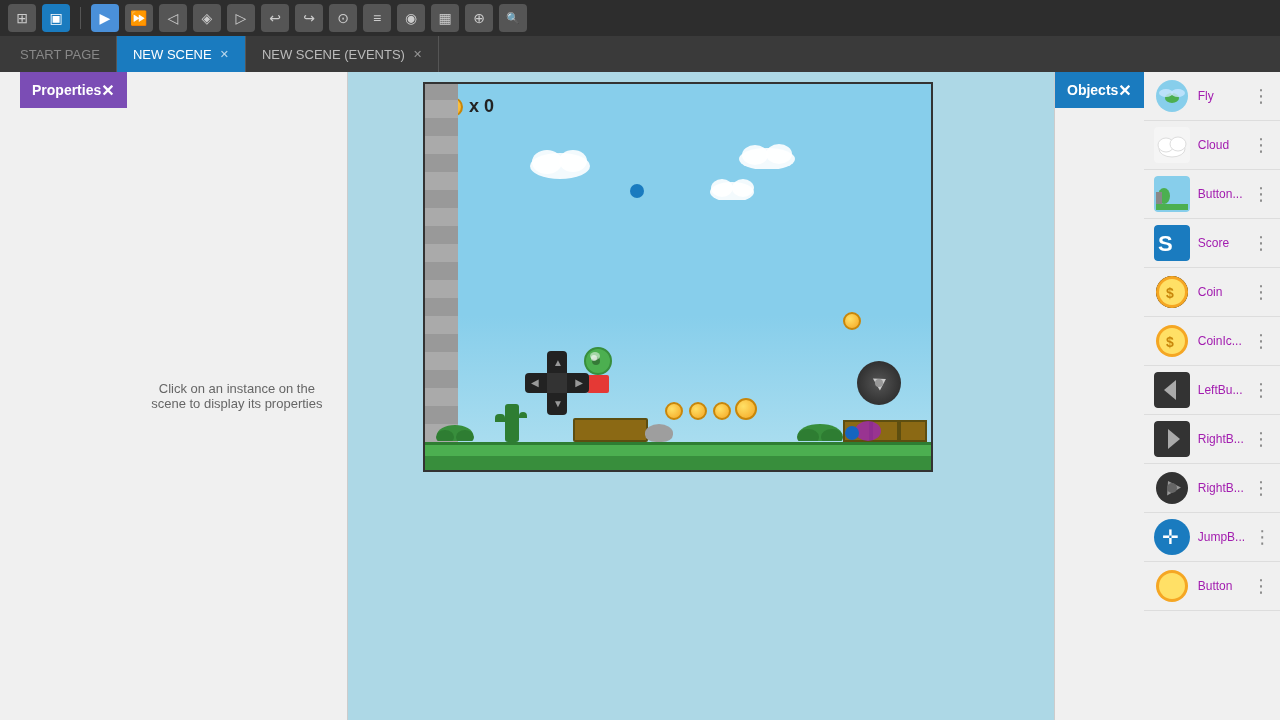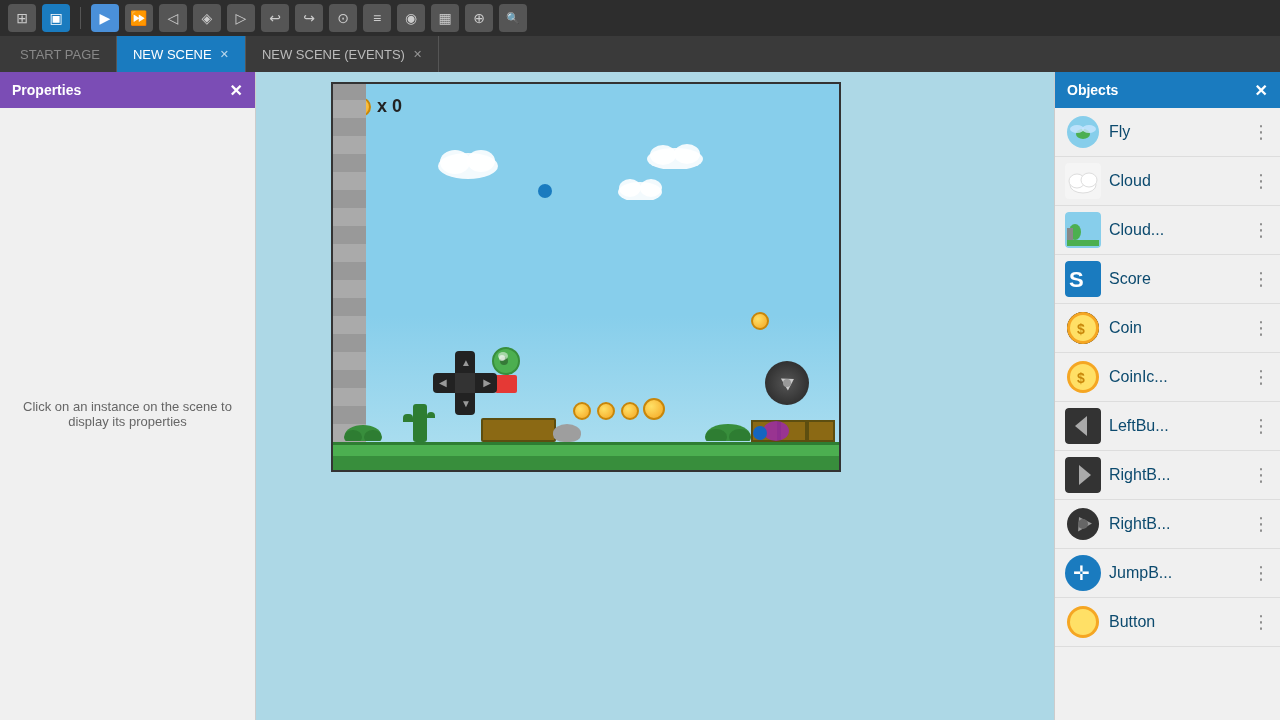--- a/index.html
+++ b/index.html
@@ -58,25 +58,26 @@
 
     
     .main-area {
       flex: 1;
       display: flex;
       overflow: hidden;
     }
 
     
     .properties-panel {
-      width: 256px;
+      width: 348px;
       background: #f0f0f0;
       display: flex;
-      flex-direction: column;
+      flex-direction: row;
       border-right: 1px solid #ccc;
+      padding-left: 20px;
     }
     .panel-header {
       height: 36px;
       display: flex;
       align-items: center;
       justify-content: space-between;
       padding: 0 12px;
       color: white;
       font-size: 14px;
       font-weight: bold;
@@ -242,21 +243,21 @@
       background: radial-gradient(circle at 35% 35%, #ffe066, #f5a623);
       border-radius: 50%;
       border: 2px solid #c8860a;
     }
 
     
     .objects-panel {
       width: 226px;
       background: #f0f0f0;
       display: flex;
-      flex-direction: column;
+      flex-direction: row;
       border-left: 1px solid #ccc;
     }
     .objects-list {
       flex: 1;
       overflow-y: auto;
     }
     .object-item {
       display: flex;
       align-items: center;
       padding: 6px 10px;
@@ -266,22 +267,22 @@
     }
     .object-icon {
       width: 36px; height: 36px;
       border-radius: 4px;
       display: flex; align-items: center; justify-content: center;
       flex-shrink: 0;
       overflow: hidden;
     }
     .object-label {
       flex: 1;
-      font-size: 16px;
-      color: #0c4a6e;
+      font-size: 12px;
+      color: #a21caf;
     }
     .object-menu {
       font-size: 18px;
       color: #888;
       cursor: pointer;
     }
 
     
     .objects-list::-webkit-scrollbar { width: 4px; }
     .objects-list::-webkit-scrollbar-thumb { background: #aaa; border-radius: 2px; }
@@ -498,21 +499,21 @@
 
       <div class="object-item">
         <div class="object-icon">
           <svg width="36" height="36">
               <rect width="36" height="36" fill="#87ceeb" rx="3"></rect>
               <rect x="2" y="28" width="32" height="6" fill="#4CAF50"></rect>
               <ellipse cx="10" cy="20" rx="6" ry="8" fill="#4CAF50"></ellipse>
               <rect x="2" y="16" width="6" height="12" fill="#888"></rect>
             </svg>
         </div>
-        <span class="object-label">Cloud...</span>
+        <span class="object-label">Button...</span>
         <span class="object-menu">⋮</span>
       </div>
 
       <div class="object-item">
         <div class="object-icon">
           <svg width="36" height="36">
               <rect width="36" height="36" fill="#1a7bbf" rx="3"></rect>
               <text x="4" y="26" font-size="22" fill="white" font-weight="bold" font-family="Arial">S</text>
             </svg>
         </div>

